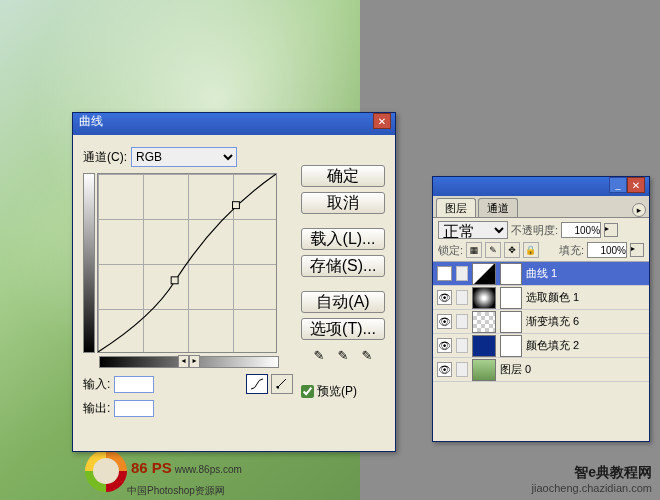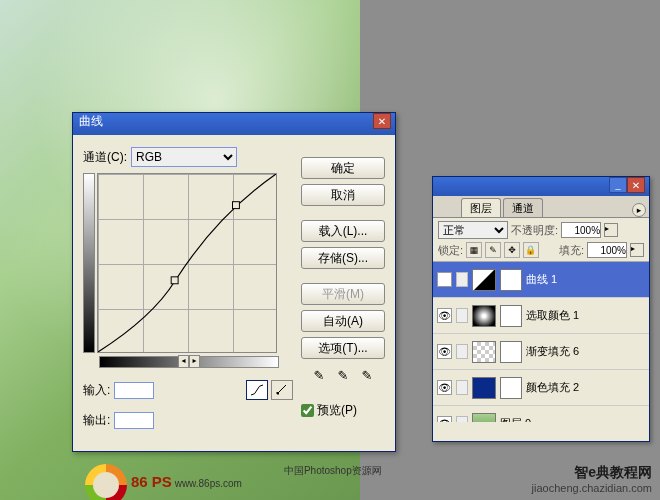--- a/index.html
+++ b/index.html
@@ -1,21 +1,21 @@
 <!DOCTYPE html>
 <html><head>
 <meta charset="utf-8">
 <style>
 * { box-sizing: border-box; margin: 0; padding: 0; font-family: "Microsoft YaHei", sans-serif; }
 body { width: 660px; height: 500px; background: #8d8d8d; position: relative; overflow: hidden; }
 
 .canvas { position: absolute; left: 0; top: 0; width: 360px; height: 500px; background: linear-gradient(140deg,#c8e0d0 0%,#a8d090 35%,#80b060 60%,#6a9850 100%); }
 .canvas::before { content:""; position:absolute; inset:0; background: radial-gradient(circle at 60% 20%, rgba(255,255,255,0.6), transparent 40%), radial-gradient(circle at 30% 50%, rgba(255,255,255,0.18), transparent 30%); }
 
-.logo { position: absolute; left: 85px; bottom: 2px; display:flex; flex-direction:row; align-items:flex-start; font-size:10px; color:#333; z-index:1; }
+.logo { position: absolute; left: 85px; bottom: 2px; display:flex; flex-direction:column; align-items:flex-start; font-size:10px; color:#333; z-index:1; }
 .logo-row { display:flex; align-items:center; gap:4px; }
 .logo-mark { width:42px; height:42px; border-radius:50%; background: conic-gradient(#e82 0 90deg,#b01 90deg 180deg,#7b2 180deg 270deg,#fc3 270deg 360deg); position:relative; margin-bottom:-8px; }
 .logo-mark::after { content:""; position:absolute; inset:18%; background:#e8e0c8; border-radius:50%; }
 
 .titlebar { height: 22px; background: linear-gradient(#3a6ed8,#2a55b8); display:flex; align-items:flex-start; padding: 0 4px; color:#fff; font-size:12px; }
 .titlebar .title { flex:1; padding-left:2px; }
 .close-btn { width:18px; height:16px; background:#c85040; border:1px solid #803020; display:flex; align-items:center; justify-content:center; font-size:10px; cursor:pointer; }
 .winctl { width:18px; height:16px; background:#4a78d8; border:1px solid #2a48a0; margin-left:2px; display:flex; align-items:center; justify-content:center; font-size:9px; color:#fff; cursor:pointer; }
 
 .curves-dialog { position:absolute; left:72px; top:112px; width:324px; height:340px; background:#ece9d8; border:1px solid #0a246a; z-index:5; box-shadow: 2px 2px 5px rgba(0,0,0,0.3); }
@@ -32,53 +32,53 @@
   background-image: linear-gradient(#aaa 1px,transparent 1px),linear-gradient(90deg,#aaa 1px,transparent 1px);
   background-size: 45px 45px; }
 .curve-path { position:absolute; inset:0; }
 
 .hgrad-row { display:flex; align-items:center; margin-top:3px; gap:2px; }
 .hspacer { width:14px; }
 .hgrad { width:180px; height:12px; background:linear-gradient(90deg,#000,#fff); border:1px solid #888; position:relative; }
 .slider-btns { position:absolute; left:50%; top:-2px; transform:translateX(-50%); display:flex; }
 .sbtn { width:11px; height:13px; background:#ece9d8; border:1px solid #888; font-size:8px; line-height:10px; text-align:center; cursor:pointer; }
 
-.io-row { display:flex; align-items:center; gap:4px; margin-top:12px; font-size:12px; }
+.io-row { display:flex; align-items:center; gap:4px; margin-top:6px; font-size:12px; }
 .io-row input { width:40px; height:17px; font-size:11px; border:1px solid #7a96df; }
 .mode-btns { display:flex; gap:3px; margin-left:auto; }
 .mode-btn { width:22px; height:20px; border:1px solid #888; background:#ece9d8; display:flex; align-items:center; justify-content:center; cursor:pointer; }
 .mode-btn.active { border:1px solid #0a246a; background:#fff; }
 
 .curves-right { display:flex; flex-direction:column; gap:5px; width:84px; }
-.ps-btn { height:22px; border:1px solid #888; border-radius:3px; background:linear-gradient(#fff,#e4e0d0); font-size:12px; cursor:pointer; }
+.ps-btn { height:22px; border:1px solid #888; border-radius:3px; background:linear-gradient(#fff,#e4e0d0); font-size:16px; cursor:pointer; }
 .ps-btn:disabled { color:#999; }
 .eyedrops { display:flex; gap:6px; justify-content:center; margin-top:2px; }
 .eyedrop { width:18px; height:18px; display:flex; align-items:center; justify-content:center; font-size:13px; cursor:pointer; }
 .preview-row { display:flex; align-items:center; gap:3px; font-size:12px; margin-top:13px; }
 .preview-row input { accent-color:#4a8a3a; }
 
 .layers-panel { position:absolute; left:432px; top:176px; width:218px; height:266px; background:#ece9d8; border:1px solid #0a246a; z-index:4; box-shadow:2px 2px 4px rgba(0,0,0,0.3); }
 .layers-panel .titlebar { justify-content:flex-end; height:19px; }
 .tabbar { height:22px; background:#d8d4c8; display:flex; align-items:flex-end; border-bottom:1px solid #888; gap:2px; padding:0 3px; }
 .tab { padding:2px 8px 1px; font-size:11px; border:1px solid #888; border-bottom:none; background:#d4d0c4; border-radius:3px 3px 0 0; cursor:pointer; }
-.tab.active { background:#ece9d8;margin-left:25px; }
+.tab.active { background:#ece9d8; }
 .tab-menu { margin-left:auto; width:14px; height:14px; border:1px solid #888; border-radius:7px; background:#ece9d8; font-size:9px; text-align:center; line-height:12px; cursor:pointer; }
 
 .layer-opts { padding:3px 5px; display:flex; flex-direction:column; gap:3px; font-size:11px; border-bottom:1px solid #aaa; }
 .opt-row { display:flex; align-items:center; gap:3px; }
-.blend-select { width:70px; height:18px; font-size:11px; border:1px solid #888; }
+.blend-select { width:70px; height:18px; font-size:16px; border:1px solid #888; }
 .opacity-in { width:40px; height:16px; font-size:10px; border:1px solid #888; text-align:right; }
 .mini { width:14px; height:14px; border:1px solid #888; background:#ece9d8; font-size:8px; cursor:pointer; }
 .lbl { color:#555; }
 
 .locks { display:flex; align-items:center; gap:3px; }
 .lock-icon { width:16px; height:16px; border:1px solid #aaa; display:flex; align-items:center; justify-content:center; font-size:9px; cursor:pointer; background:#ece9d8; }
 
 .layer-list { max-height:160px; overflow:auto; }
-.layer-row { display:flex; align-items:center; height:36px; border-bottom:1px solid #ccc; padding:0 4px; gap:4px; font-size:11px; }
+.layer-row { display:flex; align-items:center; height:24px; border-bottom:1px solid #ccc; padding:0 4px; gap:4px; font-size:11px; }
 .layer-row.sel { background:#4a6acd; color:#fff; }
 .eye { width:15px; height:15px; border:1px solid #999; background:#fff; display:flex; align-items:center; justify-content:center; font-size:10px; cursor:pointer; }
 .link { width:12px; height:15px; border:1px solid #bbb; background:#eee; }
 .thumb { width:24px; height:22px; border:1px solid #777; background:#fff; display:flex; align-items:center; justify-content:center; font-size:9px; }
 .thumb.curves { background:linear-gradient(135deg,#fff 48%,#000 52%); }
 .thumb.gradient { background:radial-gradient(circle,#fff 10%,#000 80%); }
 .thumb.checker { background:conic-gradient(#ccc 25%,#fff 0 50%,#ccc 0 75%,#fff 0) 0 0/8px 8px; }
 .thumb.blue { background:#0a2a8a; }
 .thumb.img { background:linear-gradient(#a8d090,#6a9850); }
 .mask { width:22px; height:22px; border:1px solid #777; background:#fff; }
@@ -155,21 +155,20 @@
         <input type="text" style="">
       </div>
     </div>
     <div class="curves-right">
       <button class="ps-btn">确定</button>
       <button class="ps-btn">取消</button>
       <div style="height:4px"></div>
       <button class="ps-btn">载入(L)...</button>
       <button class="ps-btn">存储(S)...</button>
       <div style="height:4px"></div>
-      <button class="ps-btn" disabled="">平滑(M)</button>
       <button class="ps-btn">自动(A)</button>
       <button class="ps-btn">选项(T)...</button>
       <div class="eyedrops">
         <div class="eyedrop">✎</div>
         <div class="eyedrop">✎</div>
         <div class="eyedrop">✎</div>
       </div>
       <label class="preview-row">
         <input type="checkbox" checked="" style="">
         <span>预览(P)</span>

